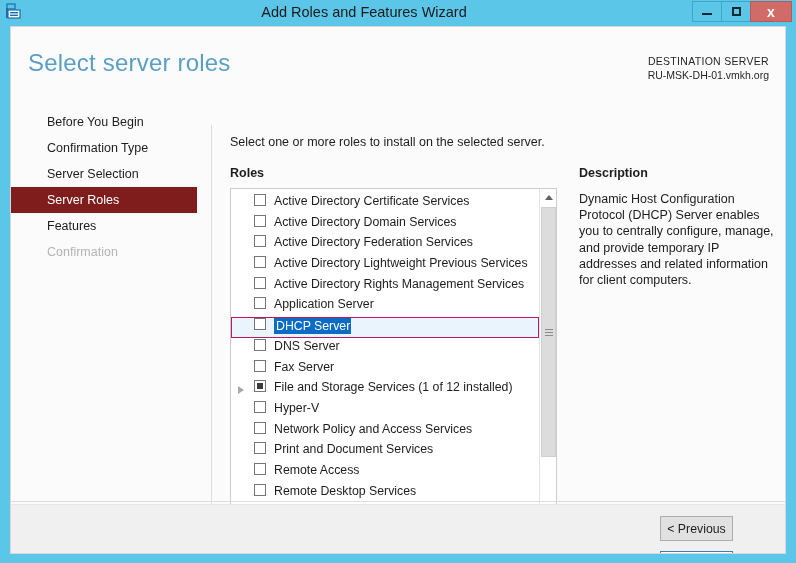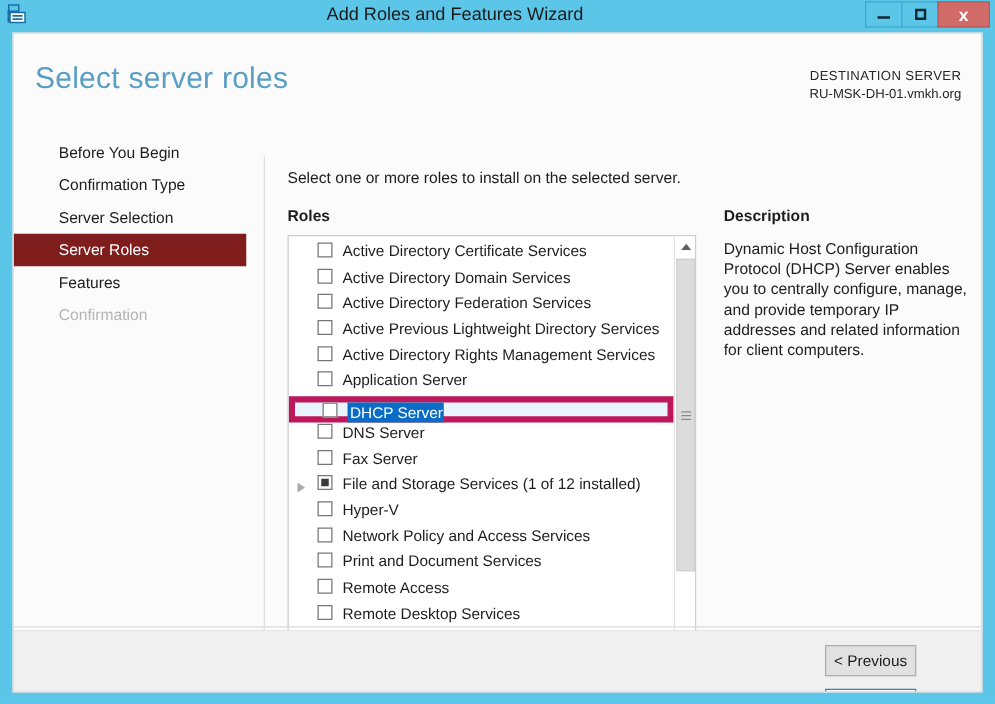--- a/index.html
+++ b/index.html
@@ -157,21 +157,21 @@
   .role-row {
     position: relative;
     height: 20.7px;
     display: flex;
     align-items: flex-start;
     padding-left: 22px;
     border: 1px solid transparent;
   }
   .role-row.selected {
     background: #e9f4fc;
-    border: 5px solid #be185d;
+    border: 1px solid #be185d;
   }
   .expander {
     position: absolute;
     left: 6px; top: 50%;
     transform: translateY(-50%);
     width: 0; height: 0;
     border-top: 4px solid transparent;
     border-bottom: 4px solid transparent;
     border-left: 6px solid #9a9a9a;
     opacity: 0.85;
@@ -339,21 +339,21 @@
           <div class="role-row">
             <span class="cbx"></span>
             <span class="role-label">Active Directory Domain Services</span>
           </div>
           <div class="role-row">
             <span class="cbx"></span>
             <span class="role-label">Active Directory Federation Services</span>
           </div>
           <div class="role-row">
             <span class="cbx"></span>
-            <span class="role-label">Active Previous Lightweight Directory Services</span>
+            <span class="role-label">Active Directory Lightweight Previous Services</span>
           </div>
           <div class="role-row">
             <span class="cbx"></span>
             <span class="role-label">Active Directory Rights Management Services</span>
           </div>
           <div class="role-row">
             <span class="cbx"></span>
             <span class="role-label">Application Server</span>
           </div>
           <div class="role-row selected">

